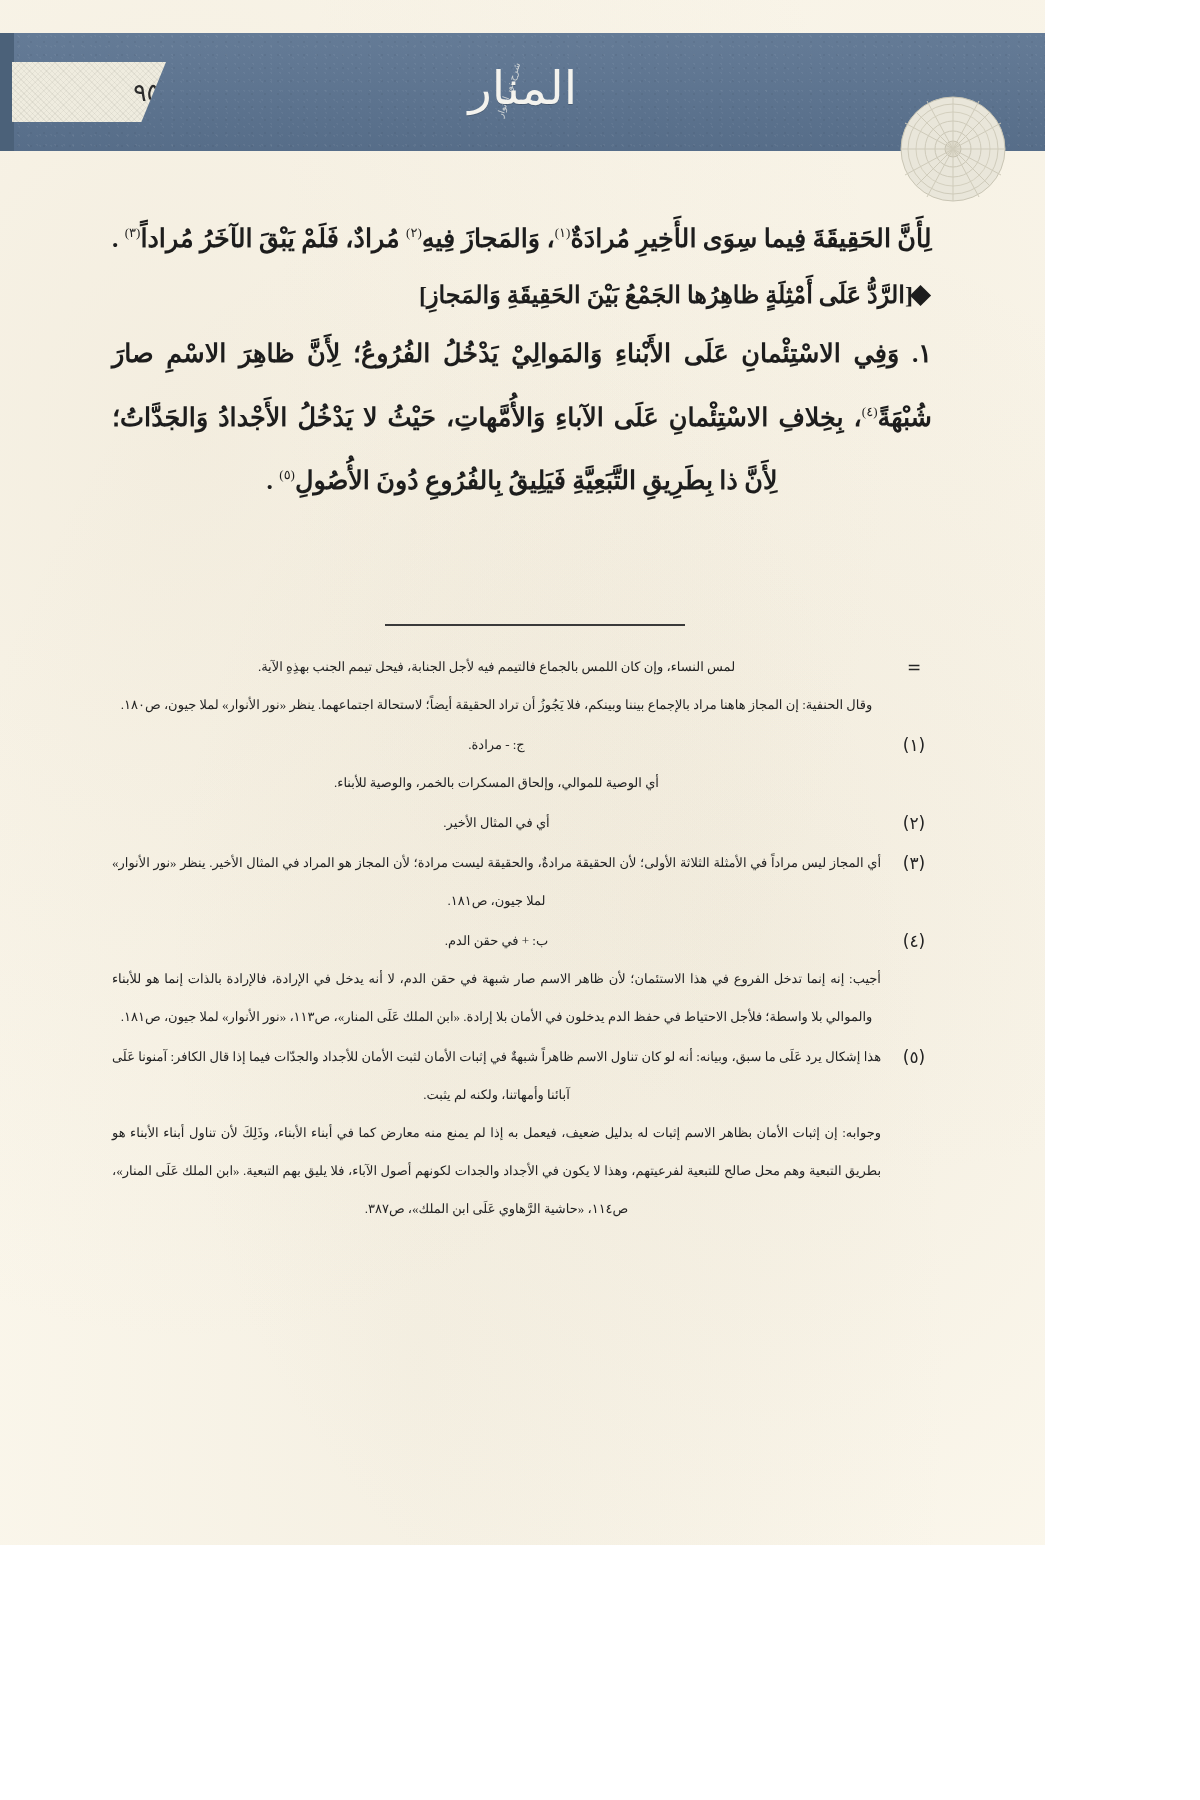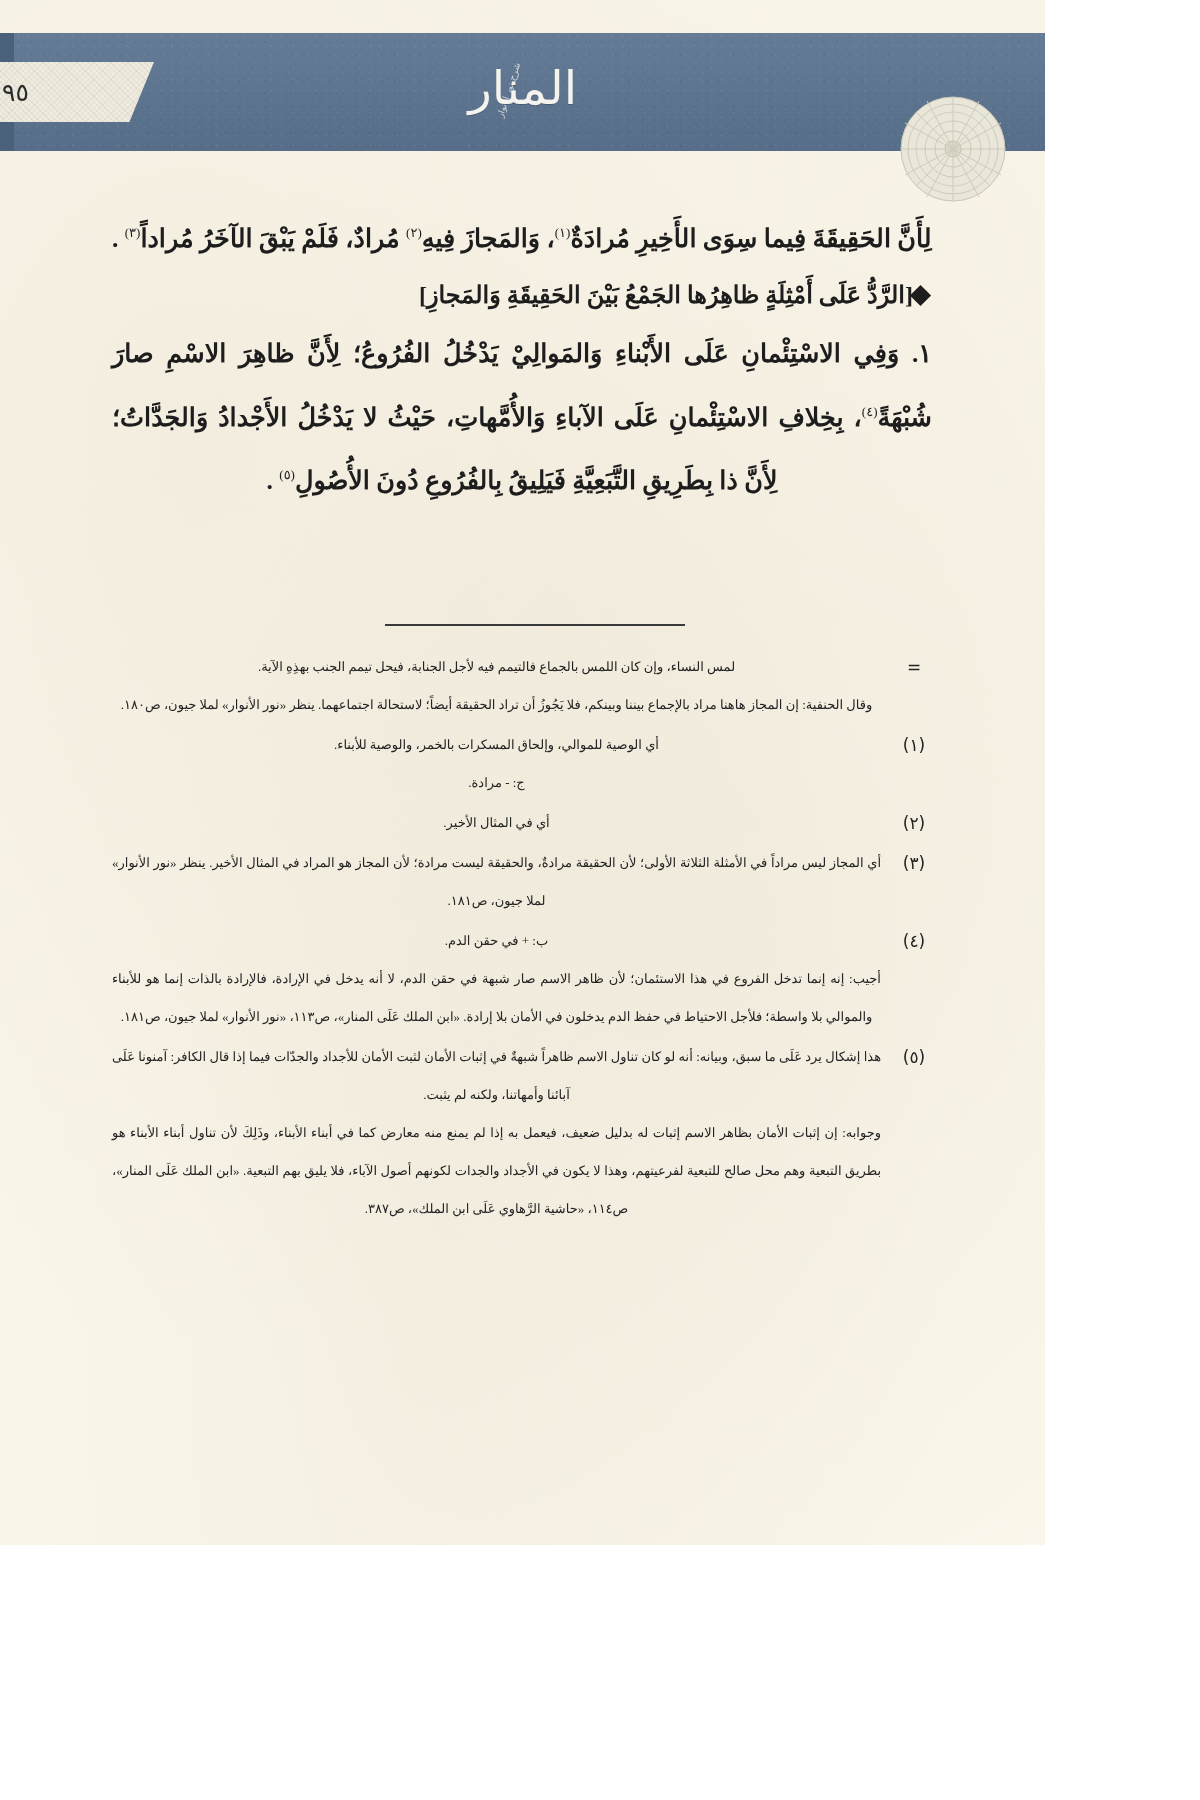--- a/index.html
+++ b/index.html
@@ -83,33 +83,33 @@
     left: 0; top: 0;
     width: 14px; height: 118px;
     background: #4e6komb;
     background: #4b6179;
     z-index: 3;
   }
 
   
   #page-number-tag {
     position: absolute;
-    left: 0;
+    left: 12px;
     top: 62px;
     width: 154px;
     height: 60px;
     background: #efecdf;
     background-image:
       repeating-linear-gradient(45deg, rgba(120,120,110,.10) 0 1px, rgba(0,0,0,0) 1px 4px),
       repeating-linear-gradient(-45deg, rgba(120,120,110,.08) 0 1px, rgba(0,0,0,0) 1px 4px);
     clip-path: polygon(0 0, 100% 0, 84% 100%, 0 100%);
     z-index: 4;
     display: flex;
     align-items: center;
-    justify-content: flex-end;
+    justify-content: flex-start;
     padding-left: 8px;
     box-sizing: border-box;
   }
   #page-number-text {
     font-size: 25px;
     color: #2b2b2b;
     letter-spacing: 1px;
     font-family: "DejaVu Sans", "Liberation Sans", sans-serif;
     transform: translateX(-6px);
   }
@@ -323,22 +323,22 @@
       <div class="fn-block">
         <div class="fn-marker">=</div>
         <div class="fn-body">
           <p class="lastcenter">لمس النساء، وإن كان اللمس بالجماع فالتيمم فيه لأجل الجنابة، فيحل تيمم الجنب بهذِهِ الآية.</p>
           <p class="lastcenter">وقال الحنفية: إن المجاز هاهنا مراد بالإجماع بيننا وبينكم، فلا يَجُوزُ أن تراد الحقيقة أيضاً؛ لاستحالة اجتماعهما. ينظر «نور الأنوار» لملا جيون، ص١٨٠.</p>
         </div>
       </div>
       <div class="fn-block">
         <div class="fn-marker">(١)</div>
         <div class="fn-body">
+          <p class="lastcenter">ج: - مرادة.</p>
           <p class="lastcenter">أي الوصية للموالي، وإلحاق المسكرات بالخمر، والوصية للأبناء.</p>
-          <p class="lastcenter">ج: - مرادة.</p>
         </div>
       </div>
       <div class="fn-block">
         <div class="fn-marker">(٢)</div>
         <div class="fn-body">
           <p class="lastcenter">أي في المثال الأخير.</p>
         </div>
       </div>
       <div class="fn-block">
         <div class="fn-marker">(٣)</div>

